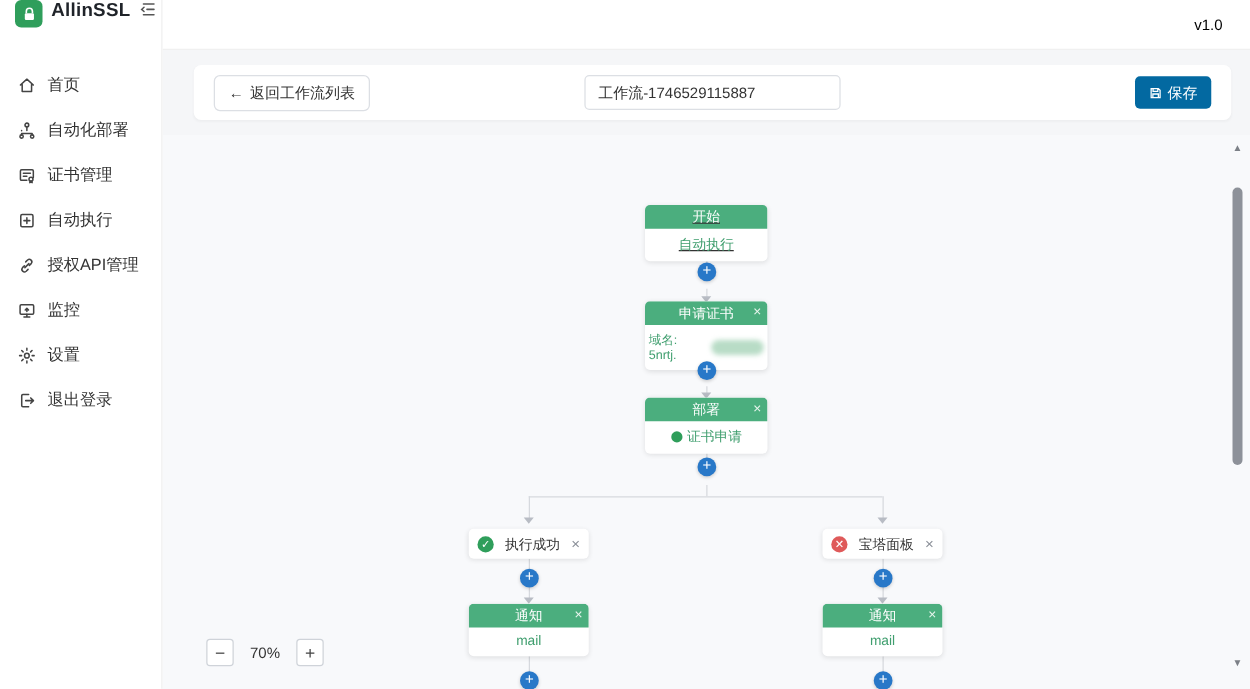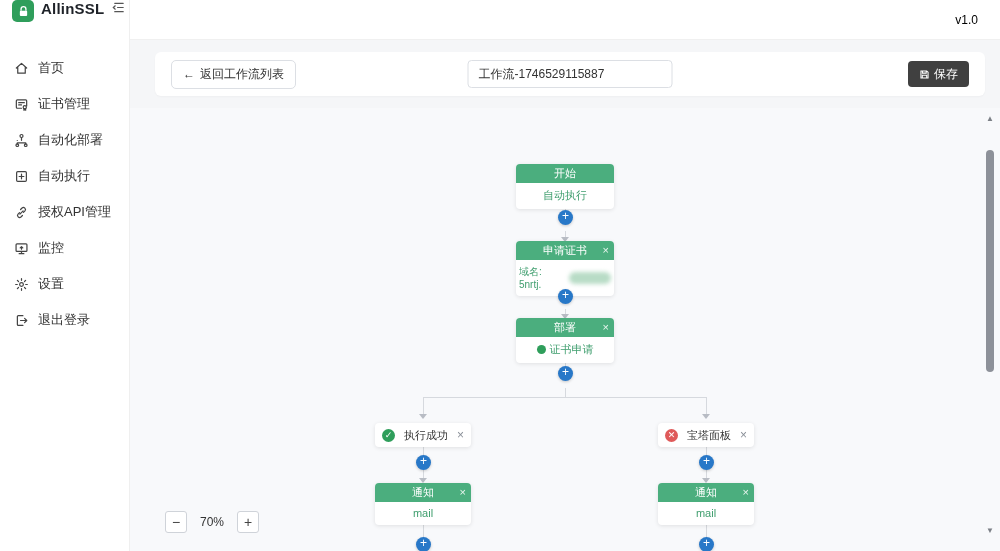--- a/index.html
+++ b/index.html
@@ -33,21 +33,21 @@
   .toolbar-card { position:absolute; left:25px; right:15px; top:12px; height:44px;
     background:#fff; border-radius:6px; display:flex; align-items:center;
     padding:0 16px; box-shadow:0 1px 2px rgba(0,0,0,.03); }
   .back-btn { display:flex; align-items:center; gap:5px; border:1px solid #dcdfe4;
     border-radius:5px; background:#fff; padding:5px 11px; font-size:12px; color:#333;
     cursor:pointer; }
   .wf-name-input { position:absolute; left:50%; transform:translateX(-50%);
     width:205px; height:28px; border:1px solid #dcdfe4; border-radius:4px;
     font-size:12px; color:#333; padding:0 10px;
     font-family:"Liberation Sans",sans-serif; background:#fff; }
-  .save-btn { margin-left:auto; background:#404040; color:#fff; border:none;
+  .save-btn { margin-left:auto; background:#0369a1; color:#fff; border:none;
     border-radius:4px; height:26px; padding:0 11px; font-size:12px; display:flex;
     align-items:center; gap:4px; cursor:pointer; }
 
   
   .canvas { position:absolute; left:0; right:0; top:68px; bottom:0; background:#f8f9fb; }
   .vline,.hline { position:absolute; background:#d6d9de; }
   .vline { width:1px; } .hline { height:1px; }
   .arrow-down { position:absolute; width:0; height:0; border-left:4px solid transparent;
     border-right:4px solid transparent; border-top:5px solid #b8bcc4; }
   .plus-btn { position:absolute; width:15px; height:15px; border-radius:50%;
@@ -114,37 +114,37 @@
       <span class="micon">
           <svg viewBox="0 0 16 16">
             <path d="M2.5 7.5 8 2.5l5.5 5M4 7v6h8V7"></path>
           </svg>
         </span>
       <span>首页</span>
     </div>
     <div class="menu-item">
       <span class="micon">
           <svg viewBox="0 0 16 16">
-            <path d="M13.5 9.5V4a1 1 0 0 0-1-1h-9a1 1 0 0 0-1 1v7a1 1 0 0 0 1 1H8M5 6h6M5 8.5h3"></path>
-            <circle cx="11.5" cy="11" r="1.7"></circle>
-            <path d="M10.8 12.5 10.5 14l1-.6 1 .6-.3-1.5"></path>
-          </svg>
-        </span>
-      <span>证书管理</span>
-    </div>
-    <div class="menu-item">
-      <span class="micon">
-          <svg viewBox="0 0 16 16">
             <circle cx="8" cy="3.2" r="1.6"></circle>
             <path d="M8 4.8v3M3.5 12v-1.5h9V12M3.5 8h0"></path>
             <circle cx="3.5" cy="13" r="1.4"></circle>
             <circle cx="12.5" cy="13" r="1.4"></circle>
           </svg>
         </span>
       <span>自动化部署</span>
+    </div>
+    <div class="menu-item">
+      <span class="micon">
+          <svg viewBox="0 0 16 16">
+            <path d="M13.5 9.5V4a1 1 0 0 0-1-1h-9a1 1 0 0 0-1 1v7a1 1 0 0 0 1 1H8M5 6h6M5 8.5h3"></path>
+            <circle cx="11.5" cy="11" r="1.7"></circle>
+            <path d="M10.8 12.5 10.5 14l1-.6 1 .6-.3-1.5"></path>
+          </svg>
+        </span>
+      <span>证书管理</span>
     </div>
     <div class="menu-item">
       <span class="micon">
           <svg viewBox="0 0 16 16">
             <rect x="2.8" y="2.8" width="10.4" height="10.4" rx="1.2"></rect>
             <path d="M8 5.5v5M5.5 8h5"></path>
           </svg>
         </span>
       <span>自动执行</span>
     </div>
@@ -222,21 +222,21 @@
     <div class="arrow-down" style="left:572px; top:306px;"></div>
     <div class="vline" style="left:293px; top:339px; height:8px;"></div>
     <div class="vline" style="left:576px; top:339px; height:8px;"></div>
     <div class="vline" style="left:293px; top:362px; height:11px;"></div>
     <div class="vline" style="left:576px; top:362px; height:11px;"></div>
     <div class="arrow-down" style="left:289px; top:370px;"></div>
     <div class="arrow-down" style="left:572px; top:370px;"></div>
     <div class="vline" style="left:293px; top:417px; height:19px;"></div>
     <div class="vline" style="left:576px; top:417px; height:19px;"></div>
 
-    <div class="node" style="left:386px; top:56px;">
+    <div class="node" style="left:386px; top:56px;text-decoration:underline;">
       <div class="node-header">
         <span>开始</span>
       </div>
       <div class="node-body">
         <span>自动执行</span>
       </div>
     </div>
     <div class="plus-btn" style="left:428px; top:102px;">+</div>
 
     <div class="node" style="left:386px; top:133px;">

